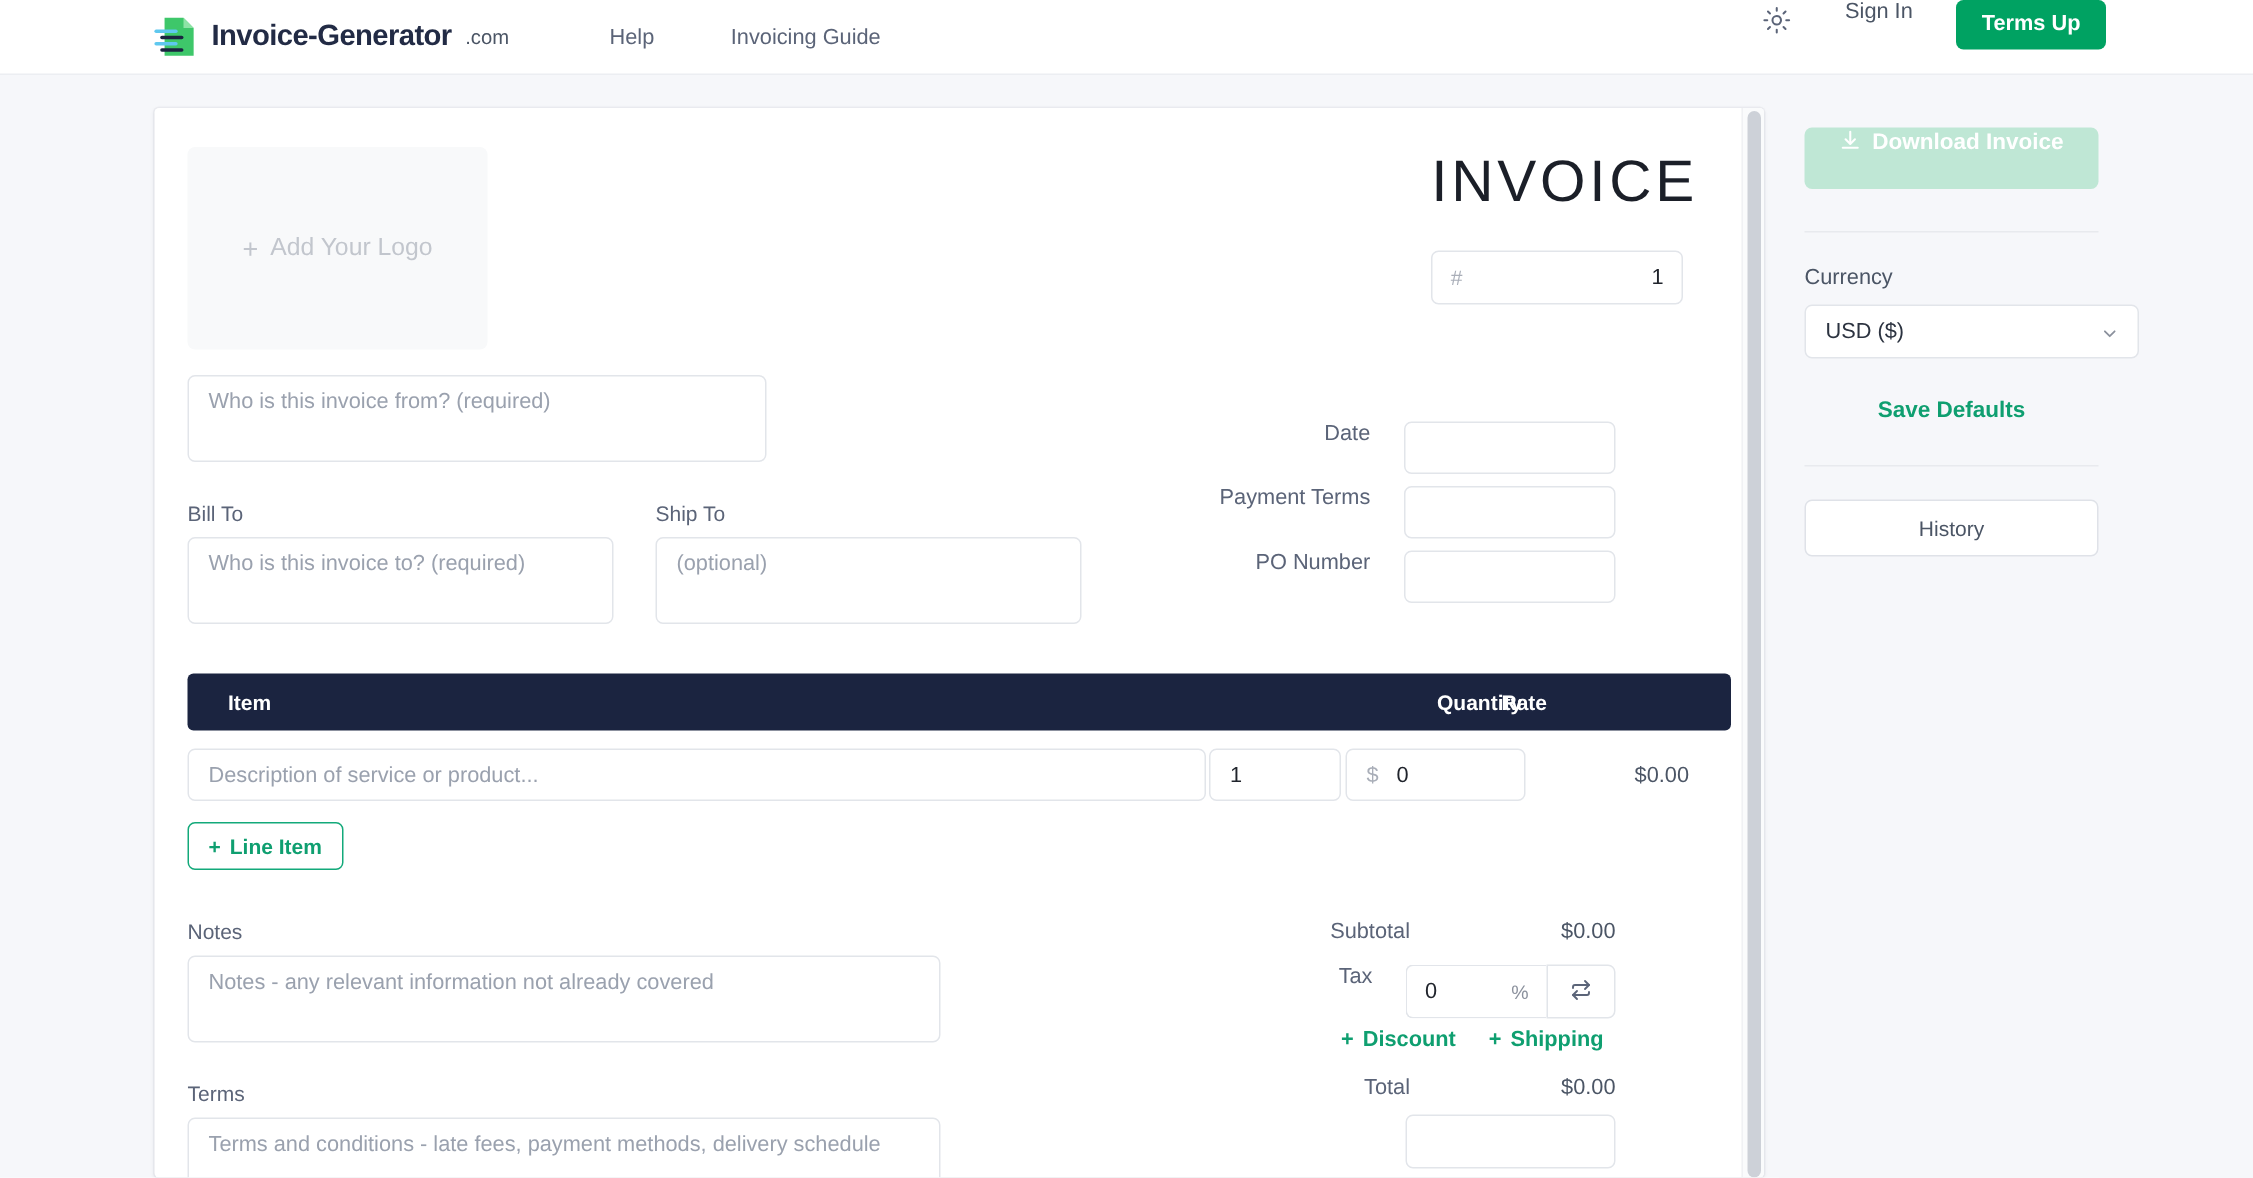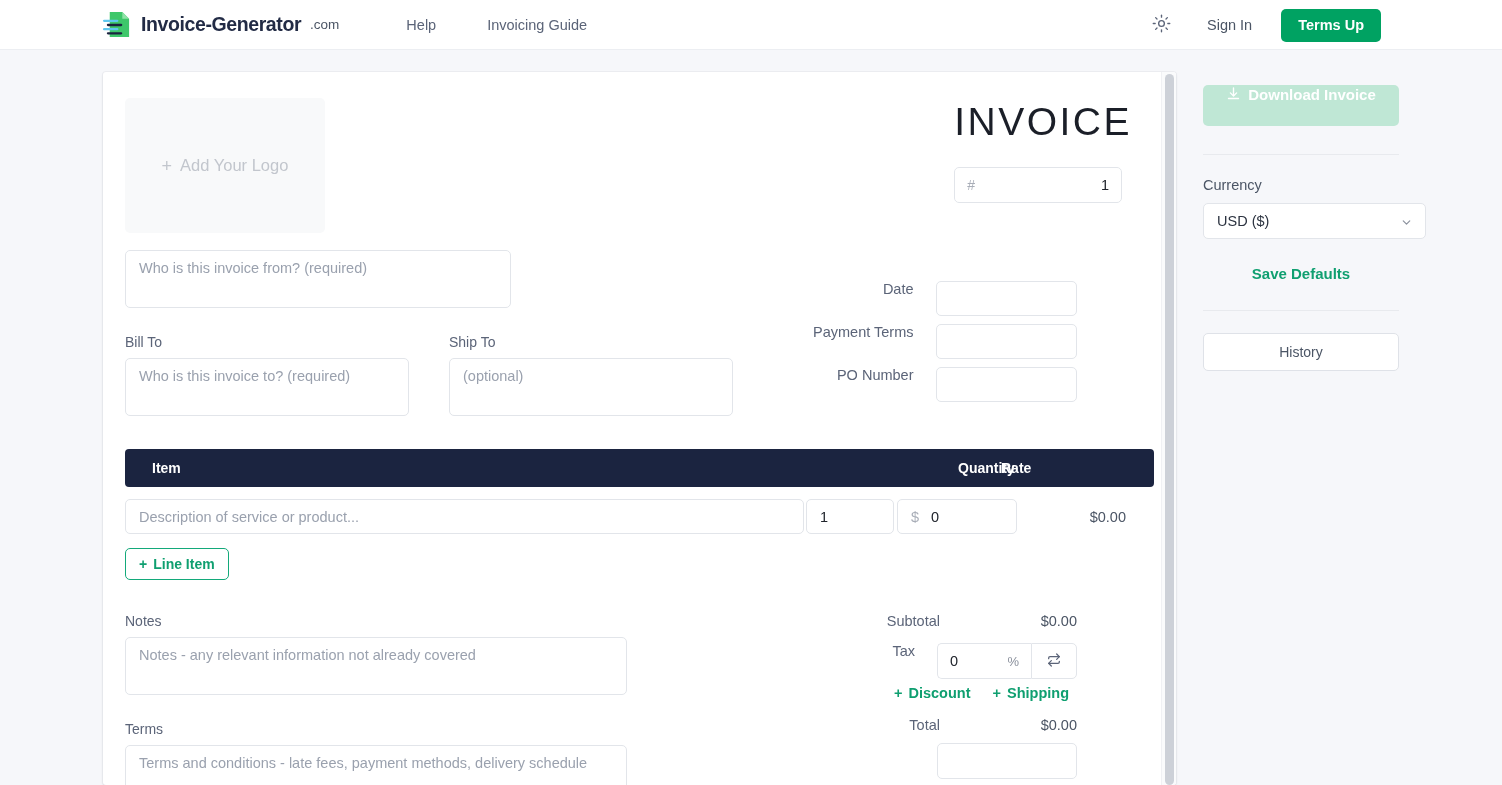--- a/index.html
+++ b/index.html
@@ -30,22 +30,22 @@
   .brand-text {
     font-size: 19.5px; font-weight: bold; color: #222b45;
     letter-spacing: -0.4px;
   }
   .brand-tld { font-size: 13.5px; font-weight: normal; color: #4b5565; letter-spacing: 0; }
   .nav-links { display: flex; align-items: center; gap: 51px; margin-left: 67px; }
   .nav-link {
     font-size: 14.5px; color: #5b6478; text-decoration: none;
   }
   .nav-right {
-    position: absolute; right: 121px; top: 0; height: 50px;
-    display: flex; align-items: center; gap: 0;
+    position: absolute; right: 98px; top: 0; height: 50px;
+    display: flex; align-items: flex-start; gap: 0;
   }
   .theme-toggle {
     width: 30px; height: 30px; display: flex; align-items: center; justify-content: center;
     background: none; border: none; cursor: pointer; padding: 0;
     margin-right: 31px;
   }
   .signin-link {
     font-size: 14.5px; color: #4b5565; text-decoration: none; margin-right: 29px;
   }
   .signup-btn {
@@ -123,21 +123,21 @@
 
   
   .from-field {
     width: 386px; min-height: 58px;
     border: 1px solid #e2e5ea; border-radius: 5px;
     margin-top: 17px; margin-left: 2px;
     padding: 9px 13px;
     font-size: 14.5px; color: #9aa1ae;
     background: #fff;
   }
-  .billship-row { display: flex; gap: 40px; margin-top: 26px; margin-left: 2px; }
+  .billship-row { display: flex; gap: 28px; margin-top: 26px; margin-left: 2px; }
   .fld-label {
     font-size: 14px; color: #5b6478; margin-bottom: 8px;
   }
   .ta-box {
     border: 1px solid #e2e5ea; border-radius: 5px;
     padding: 9px 13px;
     font-size: 14.5px; color: #9aa1ae;
     background: #fff;
   }
   .bill-to .ta-box { width: 284px; height: 58px; }

